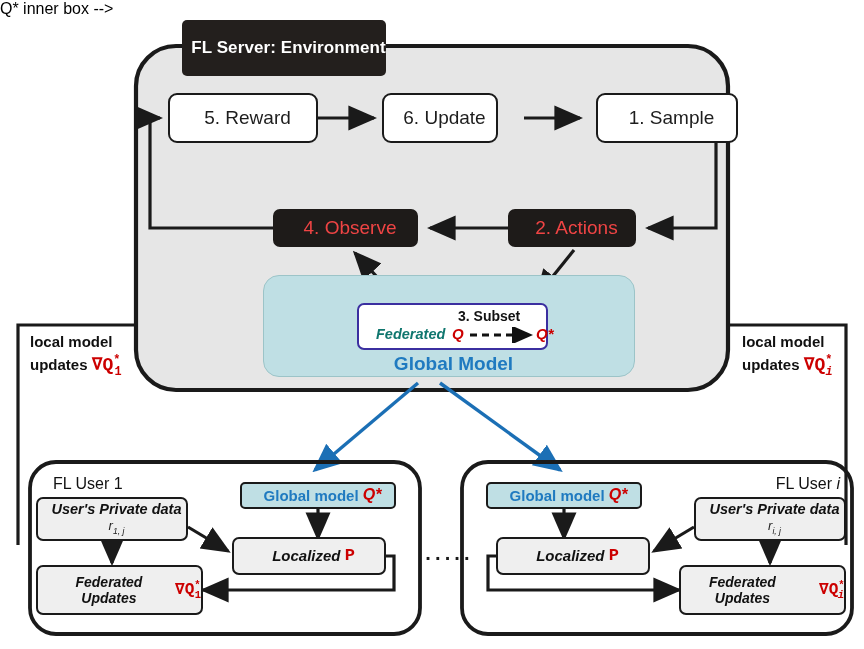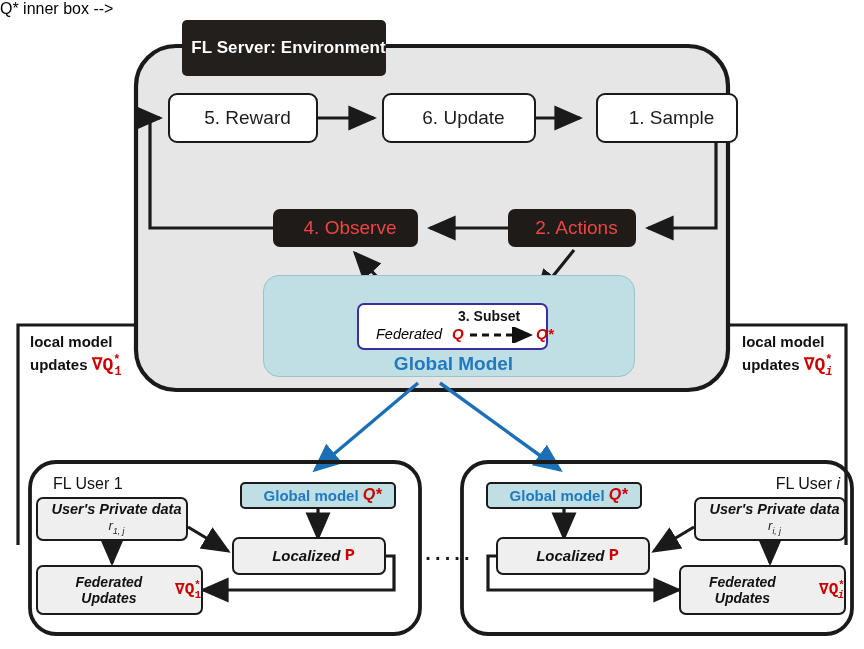--- a/index.html
+++ b/index.html
@@ -84,39 +84,39 @@
   </svg>
 
   
   <div class="lbl" style="left:263px;top:275px;width:372px;height:102px;
               background:#bfdfe4;border:1.5px solid #9cc4c8;border-radius:16px;"></div>
 
    Q* inner box --&gt;
   <div class="lbl fedbox" style="left:357px;top:303px;width:191px;height:47px;">
     <div style="position:relative;width:100%;height:100%;">
       <span style="position:absolute;left:90px;top:3px;font-size:14px;font-weight:bold;color:#111;">3. Subset</span>
-      <span style="position:absolute;left:8px;top:21px;font-size:14.5px;font-weight:normal;font-style:italic;color:#000000;">Federated</span>
+      <span style="position:absolute;left:8px;top:21px;font-size:14.5px;font-weight:bold;font-style:italic;color:#0f766e;">Federated</span>
       <span class="red" style="position:absolute;left:84px;top:20px;font-size:15px;">Q</span>
       <svg style="position:absolute;left:100px;top:22px;width:74px;height:16px;">
         <defs>
           <marker id="ahs" markerWidth="7" markerHeight="7" refX="6" refY="3.5" orient="auto" markerUnits="strokeWidth">
             <path d="M0,0.4 L7,3.5 L0,6.6 z" fill="#111"></path>
           </marker>
         </defs>
         <path d="M2,8 L62,8" fill="none" stroke="#111" stroke-width="3" stroke-dasharray="7,5" marker-end="url(#ahs)"></path>
       </svg>
       <span class="red" style="position:absolute;left:168px;top:20px;font-size:15px;">Q*</span>
     </div>
   </div>
 
   <div class="lbl gm-caption" style="left:263px;top:352px;width:372px;height:24px;">Global Model</div>
 
   
   <div class="lbl boxwhite" style="left:168px;top:93px;width:150px;height:50px;">5. Reward</div>
-  <div class="lbl boxwhite" style="left:382px;top:93px;width:154px;height:50px;">6. Update</div>
+  <div class="lbl boxwhite" style="left:382px;top:93px;width:116px;height:50px;">6. Update</div>
   <div class="lbl boxwhite" style="left:588px;top:93px;width:142px;height:50px;margin-left:8px;">1. Sample</div>
   <div class="lbl boxblack" style="left:273px;top:209px;width:145px;height:38px;">4. Observe</div>
   <div class="lbl boxblack" style="left:508px;top:209px;width:128px;height:38px;">2. Actions</div>
 
   
   <div class="lbl titlechip" style="left:182px;top:20px;width:204px;height:56px;">FL Server: Environment</div>
 
   
   <div class="sidelbl" style="position:absolute;left:30px;top:332px;width:150px;">
     <span>local model</span><br>

